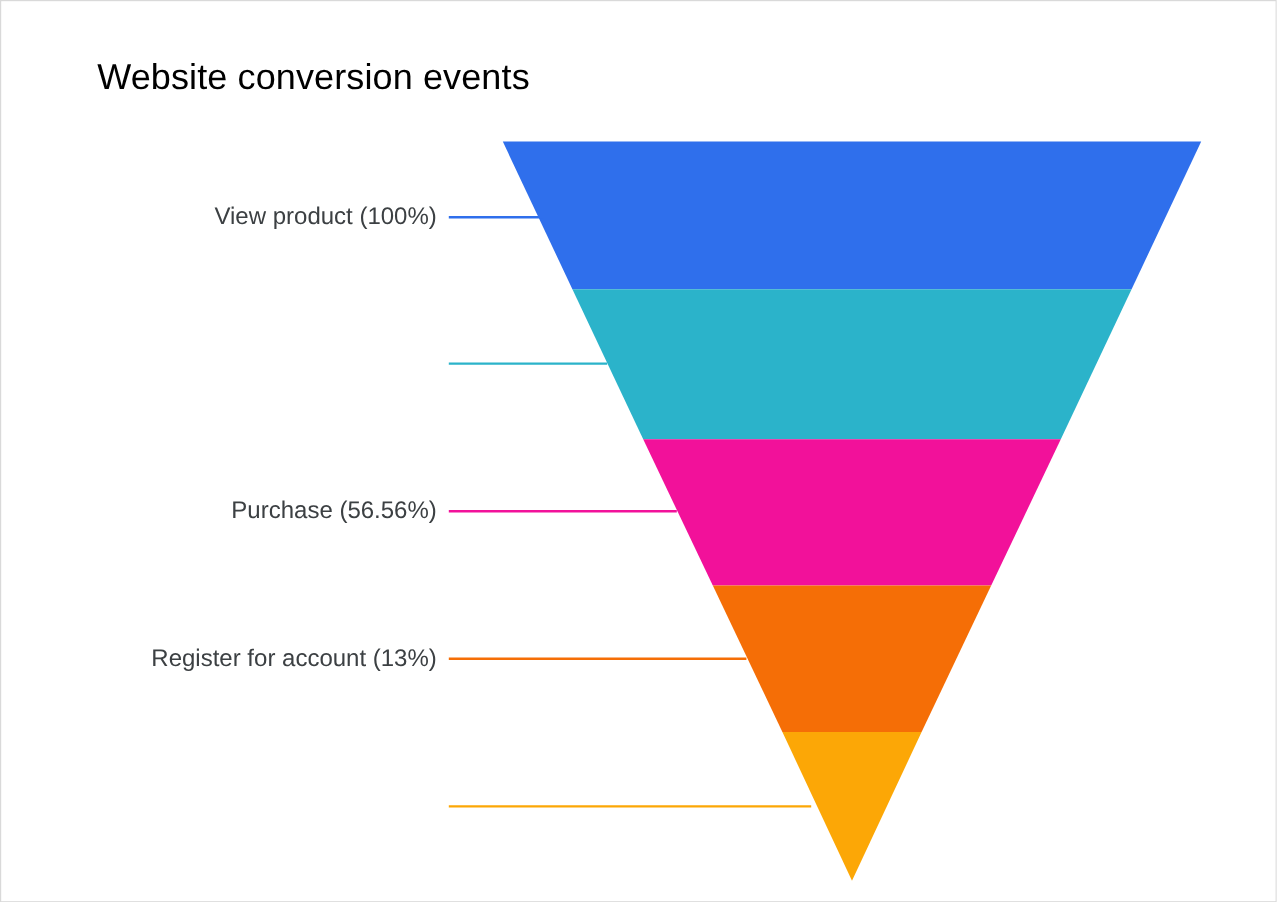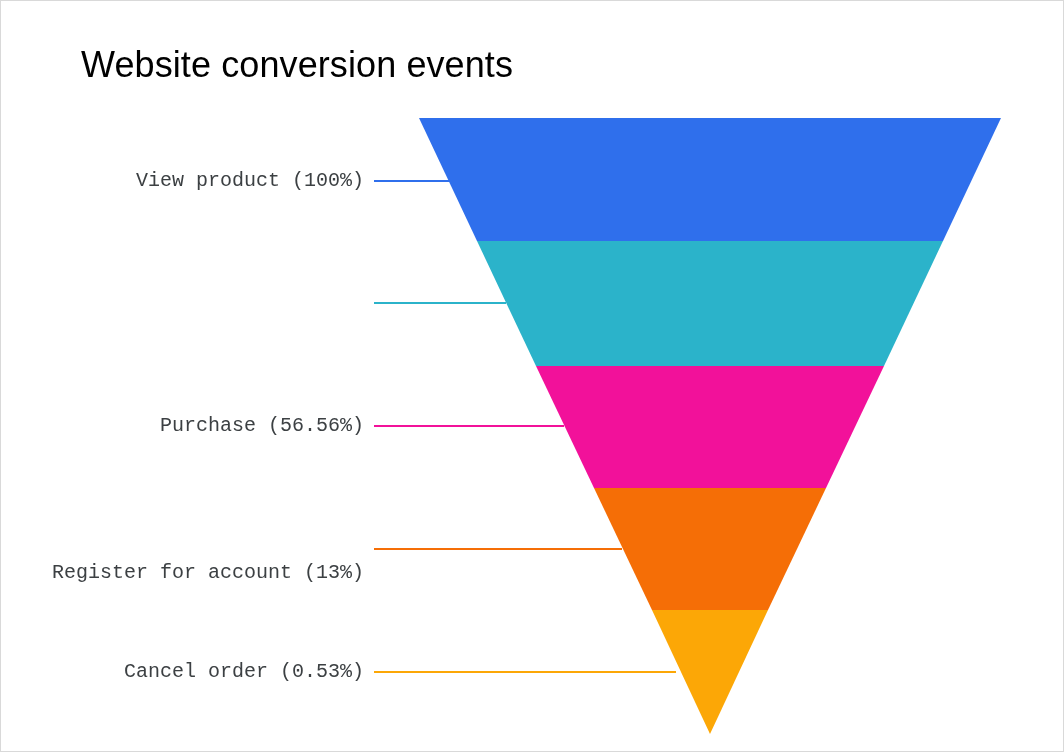--- a/index.html
+++ b/index.html
@@ -17,21 +17,21 @@
     height: 752px;
     background: #ffffff;
     box-sizing: border-box;
     border: 1px solid #d9d9d9;
     overflow: hidden;
   }
   #chart-title {
     position: absolute;
     left: 80px;
     top: 44px;
-    font-size: 36px;
+    font-size: 30px;
     line-height: 40px;
     color: #000000;
     font-weight: 400;
     letter-spacing: 0.1px;
     white-space: nowrap;
   }
   #funnel-svg {
     position: absolute;
     left: 0;
     top: 0;
@@ -39,21 +39,20 @@
     height: 752px;
   }
   .stage-label {
     position: absolute;
     font-size: 20px;
     line-height: 24px;
     color: #3c4043;
     white-space: nowrap;
     text-align: center;
     transform: translateY(-50%);
-    font-family: Liberation Mono, monospace;
   }
 </style>
 </head>
 <body>
 
 <div id="canvas" style="background: rgb(255, 255, 255); border-color: rgb(217, 217, 217);">
 
   <div id="chart-title" style="color: rgb(0, 0, 0);">Website conversion events</div>
 
   <svg id="funnel-svg" viewBox="0 0 1064 752">
@@ -70,16 +69,15 @@
       <line stroke-width="2" x1="373" x2="452" y1="180" y2="180" stroke="#2f6fec"></line>
       <line stroke-width="2" x1="373" x2="505" y1="302" y2="302" stroke="#2bb3ca"></line>
       <line stroke-width="2" x1="373" x2="563" y1="425" y2="425" stroke="#f2119a"></line>
       <line stroke-width="2" x1="373" x2="621" y1="548" y2="548" stroke="#f56e06"></line>
       <line stroke-width="2" x1="373" x2="675" y1="671" y2="671" stroke="#fca706"></line>
     </g>
   </svg>
 
   <div class="stage-label" style="top: 180px; right: 699px; color: rgb(60, 64, 67);">View product (100%)</div>
   <div class="stage-label" style="top: 425px; right: 699px; color: rgb(60, 64, 67);">Purchase (56.56%)</div>
-  <div class="stage-label" style="top: 572px; right: 699px; color: rgb(60, 64, 67);">Register for account (13%)</div>
-  <div class="stage-label" style="top: 671px; right: 699px; color: rgb(60, 64, 67);">Cancel order (0.53%)</div>
+  <div class="stage-label" style="top: 548px; right: 699px; color: rgb(60, 64, 67);">Register for account (13%)</div>
 
 </div>
 
 </body></html>

